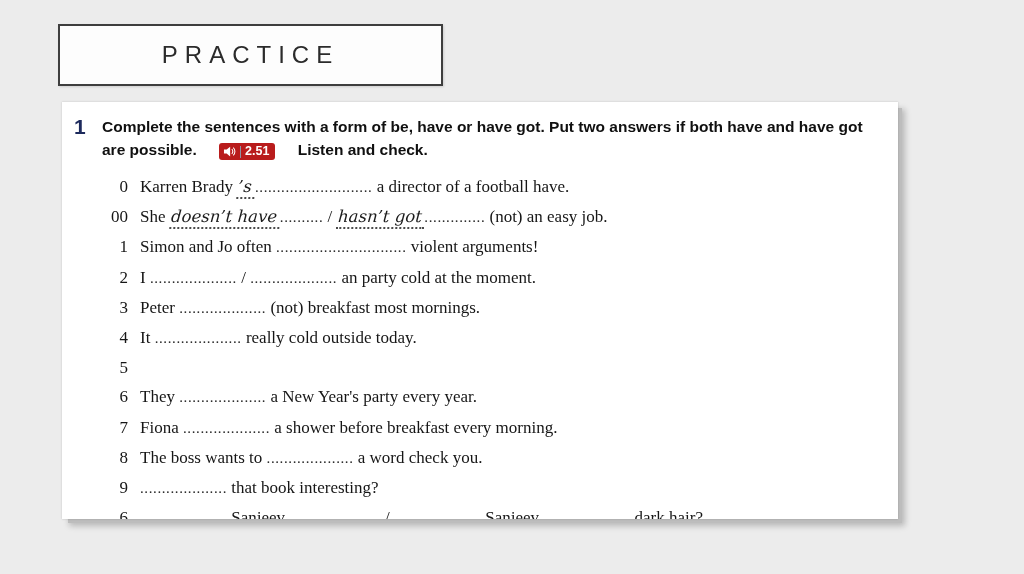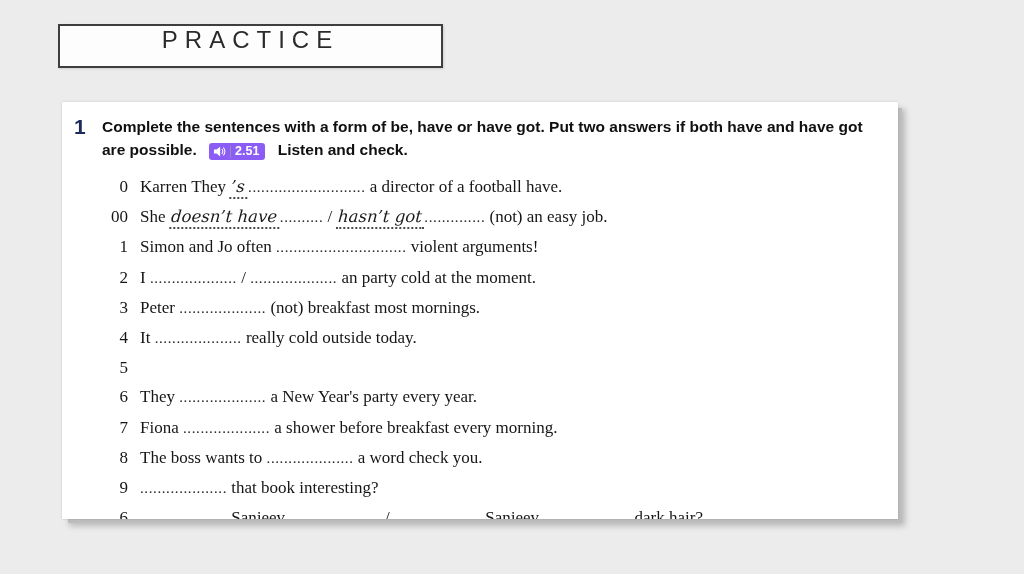--- a/index.html
+++ b/index.html
@@ -6,24 +6,24 @@
   html,body { width:1024px; height:574px; overflow:hidden; }
   body {
     background:#ececec;
     position:relative;
     font-family:"Liberation Serif", serif;
   }
 
   
   .practice-box {
     position:absolute; left:58px; top:24px;
-    width:385px; height:44px;
+    width:385px; height:62px;
     background:#fdfdfd;
     border:2px solid #3e3e3e;
-    display:flex; align-items:flex-start; justify-content:center;
+    display:flex; align-items:center; justify-content:center;
     box-shadow:1px 1px 2px rgba(0,0,0,0.12);
   }
   .practice-label {
     font-family:"Liberation Sans", sans-serif;
     font-size:24px;
     letter-spacing:7px;
     color:#2b2b2b;
     font-weight:500;
   }
 
@@ -59,25 +59,25 @@
     color:#101010;
     width:792px;
   }
   .instruction .em { }
 
   
   .audio-badge {
     display:inline-flex;
     align-items:flex-end;
     gap:4px;
-    background:#8b5cf6;
+    background:#b91c1c;
     border-radius:3px;
     padding:2px 6px 2px 4px;
     vertical-align:-3px;
-    margin:0 8px;
+    margin:0 18px;
   }
   .audio-badge .sep { width:1px; height:12px; background:#8d93a2; }
   .audio-badge .track {
     color:#ffffff;
     font-family:"Liberation Sans", sans-serif;
     font-weight:700;
     font-size:12.5px;
     line-height:13px;
   }
 
@@ -133,21 +133,21 @@
             <path d="M10.8 5.2a3.7 3.7 0 0 1 0 5.6" stroke="#ffffff" stroke-width="1.3" fill="none"></path>
             <path d="M12.6 3.3a6.4 6.4 0 0 1 0 9.4" stroke="#ffffff" stroke-width="1.3" fill="none"></path>
           </svg>
           <span class="sep"></span>
           <span class="track">2.51</span>
         </span><span class="t"> Listen and check.</span></span>
   </div>
   <div class="items">
       <div class="item-row">
         <span class="item-num">0</span>
-        <span class="item-sentence"><span class="t">Karren They </span><span class="hand">’s</span><span class="dots">...........................</span><span class="t"> a director of a football have.</span></span>
+        <span class="item-sentence"><span class="t">Karren Brady </span><span class="hand">’s</span><span class="dots">...........................</span><span class="t"> a director of a football have.</span></span>
       </div>
       <div class="item-row">
         <span class="item-num">00</span>
         <span class="item-sentence"><span class="t">She </span><span class="hand">doesn’t have</span><span class="dots">..........</span><span class="t"> / </span><span class="hand">hasn’t got</span><span class="dots">..............</span><span class="t"> (not) an easy job.</span></span>
       </div>
       <div class="item-row">
         <span class="item-num">1</span>
         <span class="item-sentence"><span class="t">Simon and Jo often </span><span class="dots">..............................</span><span class="t"> violent arguments!</span></span>
       </div>
       <div class="item-row">

